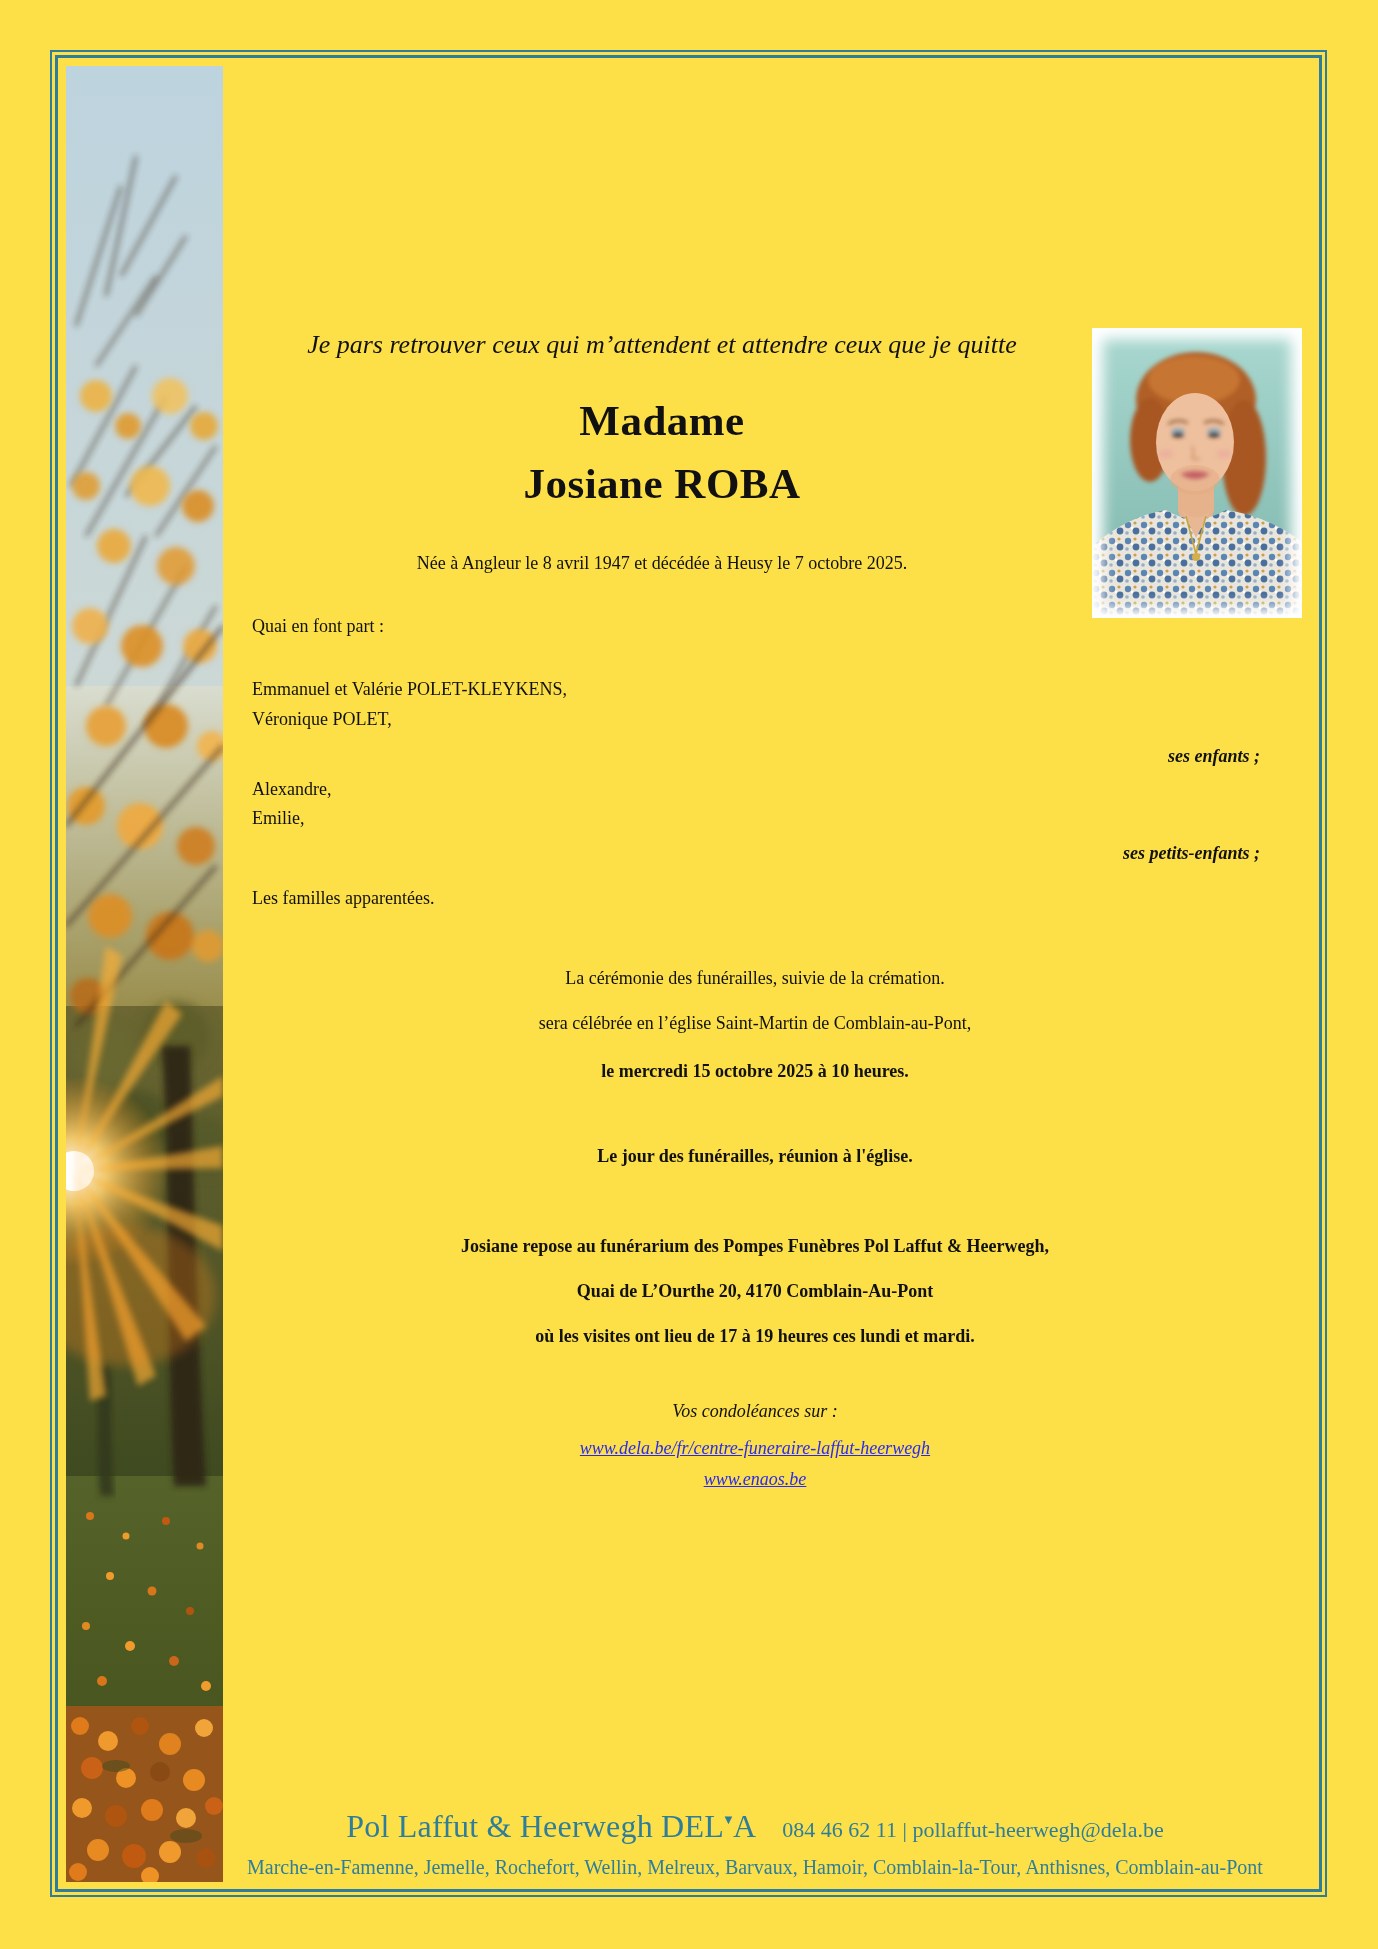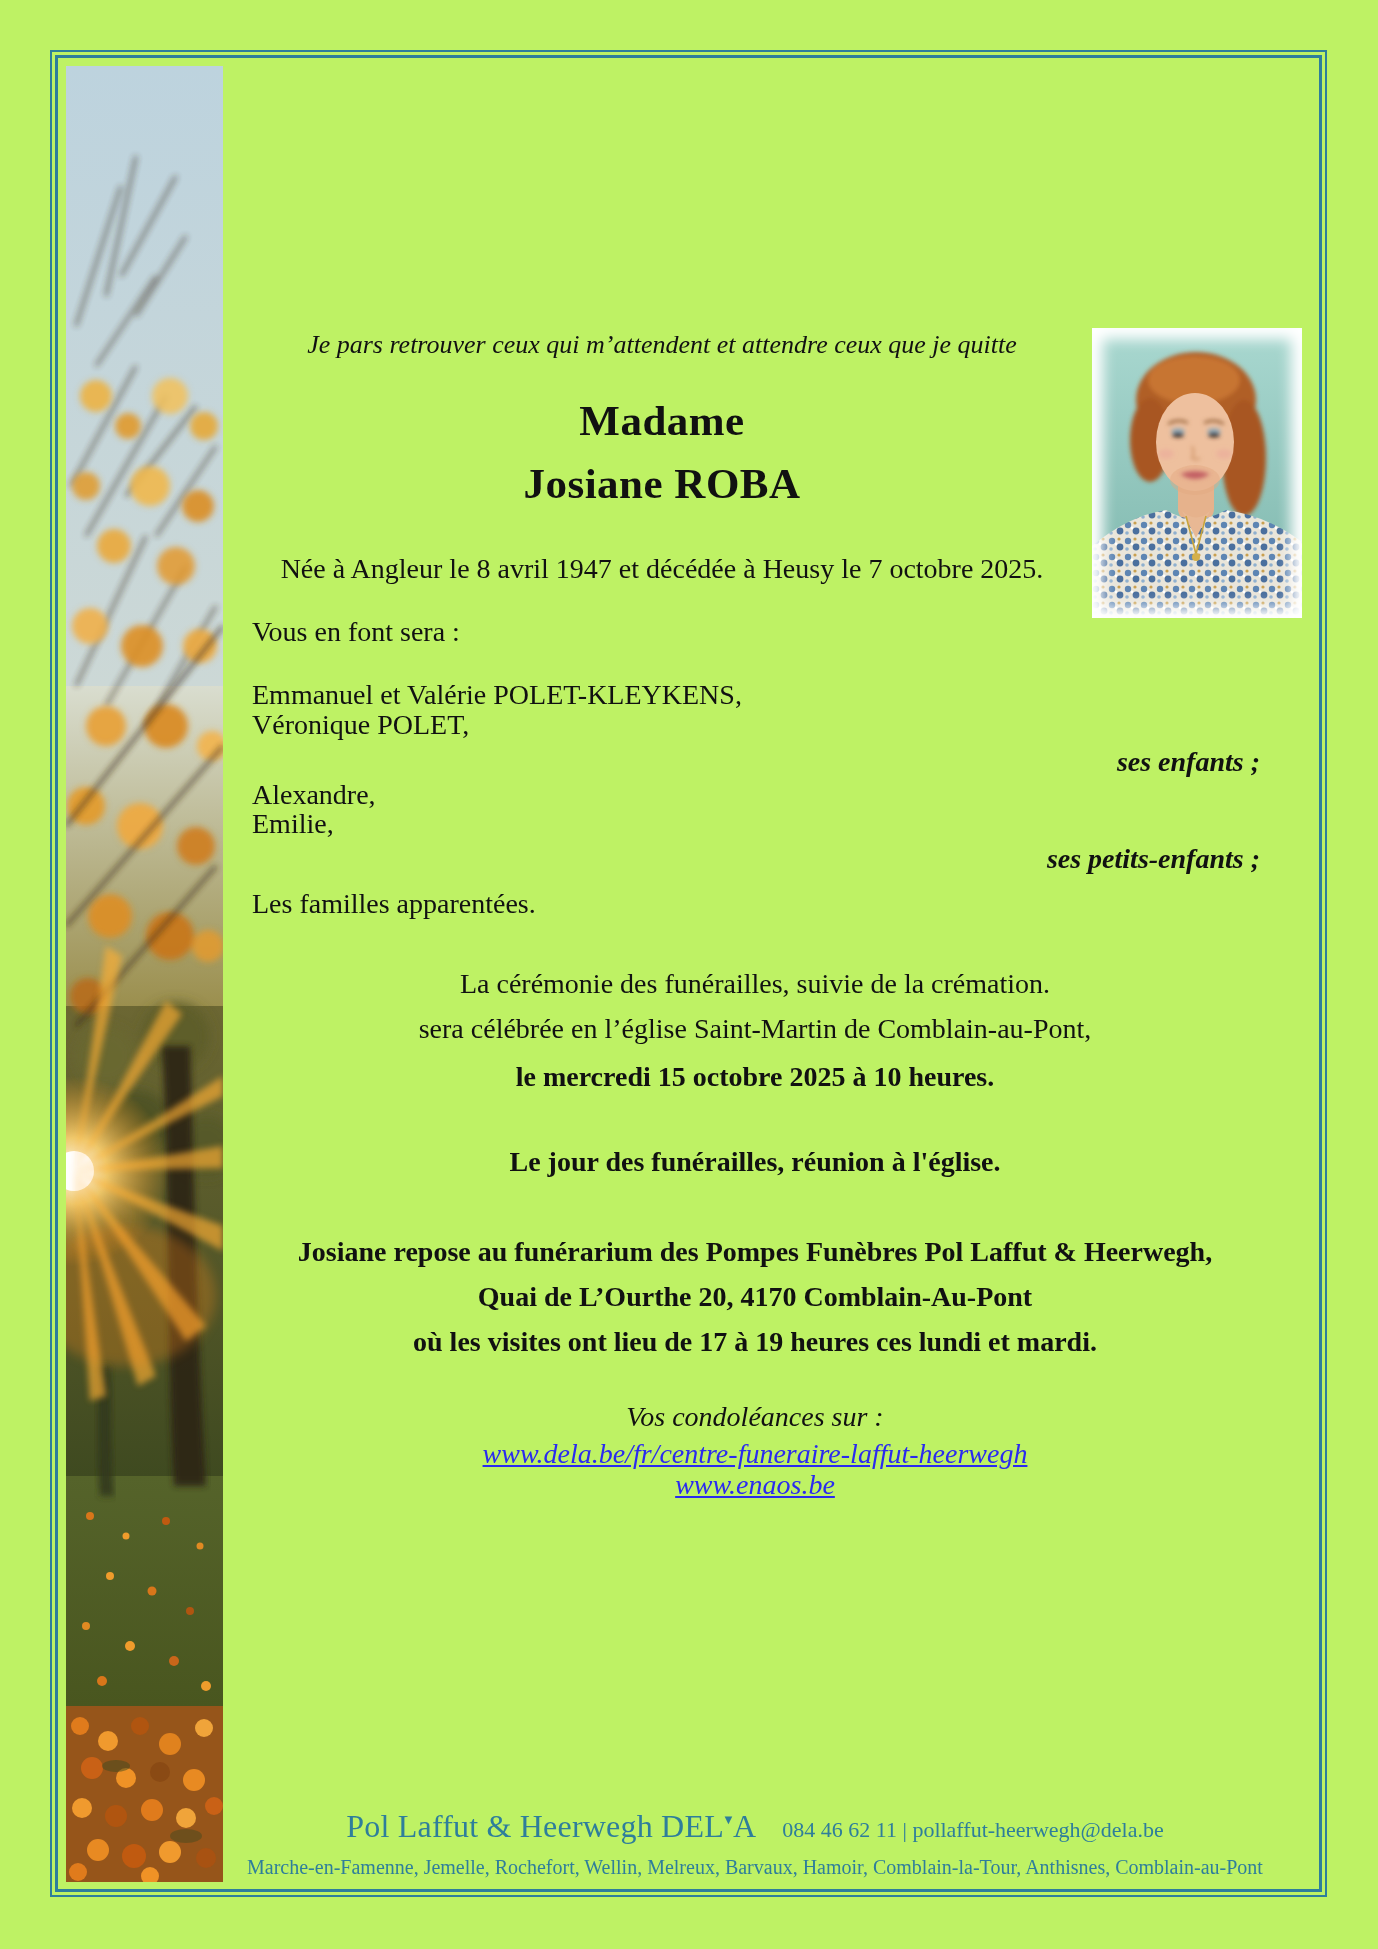--- a/index.html
+++ b/index.html
@@ -1,29 +1,29 @@
 <!DOCTYPE html>
 <html><head>
 <meta charset="utf-8">
 <title>Faire-part</title>
 <style>
   html,body{margin:0;padding:0;background:#ffffff;}
-  .page{position:relative;width:1378px;height:1949px;background:#bef264;overflow:hidden;
+  .page{position:relative;width:1378px;height:1949px;background:#fde047;overflow:hidden;
         font-family:"Liberation Serif", serif;color:#111;}
   
   .frame{position:absolute;left:55px;top:55px;width:1261px;height:1831px;
          border:3px solid #2e7e9b;outline:2px solid #2e7e9b;outline-offset:3px;}
   
   .strip{position:absolute;left:66px;top:66px;width:157px;height:1816px;overflow:hidden;}
   .strip svg{display:block;}
   
   .portrait{position:absolute;left:1092px;top:328px;width:210px;height:290px;overflow:hidden;}
   .portrait .vignette{position:absolute;inset:0;box-shadow:inset 0 0 14px 11px #ffffff;pointer-events:none;}
   
-  .t{position:absolute;white-space:nowrap;font-size:28px;line-height:1.15;}
+  .t{position:absolute;white-space:nowrap;font-size:18px;line-height:1.15;}
   .colA{left:222px;width:880px;text-align:center;}   
   .colB{left:190px;width:1130px;text-align:center;}  
   .leftcol{left:252px;}
   .rightcol{right:118px;text-align:right;}
   .italic{font-style:italic;}
   .bold{font-weight:bold;}
   .epitaph{font-size:26px;font-style:italic;}
   .bigname{font-size:43px;font-weight:bold;letter-spacing:.5px;}
   .link{color:#2a2af0;text-decoration:underline;font-style:italic;}
   
@@ -234,21 +234,21 @@
     <div class="vignette"></div>
   </div>
 
   <div class="t colA epitaph" style="top:330px;">Je pars retrouver ceux qui m’attendent et attendre ceux que je quitte</div>
 
   <div class="t colA bigname" style="top:396px;">Madame</div>
   <div class="t colA bigname" style="top:459px;">Josiane ROBA</div>
 
   <div class="t colA" style="top:553px;">Née à Angleur le 8 avril 1947 et décédée à Heusy le 7 octobre 2025.</div>
 
-  <div class="t leftcol" style="top:616px;">Vous en font sera :</div>
+  <div class="t leftcol" style="top:616px;">Quai en font part :</div>
   <div class="t leftcol" style="top:679px;">Emmanuel et Valérie POLET-KLEYKENS,</div>
   <div class="t leftcol" style="top:709px;">Véronique POLET,</div>
   <div class="t rightcol bold italic" style="top:746px;">ses enfants ;</div>
   <div class="t leftcol" style="top:779px;">Alexandre,</div>
   <div class="t leftcol" style="top:808px;">Emilie,</div>
   <div class="t rightcol bold italic" style="top:843px;">ses petits-enfants ;</div>
   <div class="t leftcol" style="top:888px;">Les familles apparentées.</div>
 
   <div class="t colB" style="top:968px;">La cérémonie des funérailles, suivie de la crémation.</div>
   <div class="t colB" style="top:1013px;">sera célébrée en l’église Saint-Martin de Comblain-au-Pont,</div>

